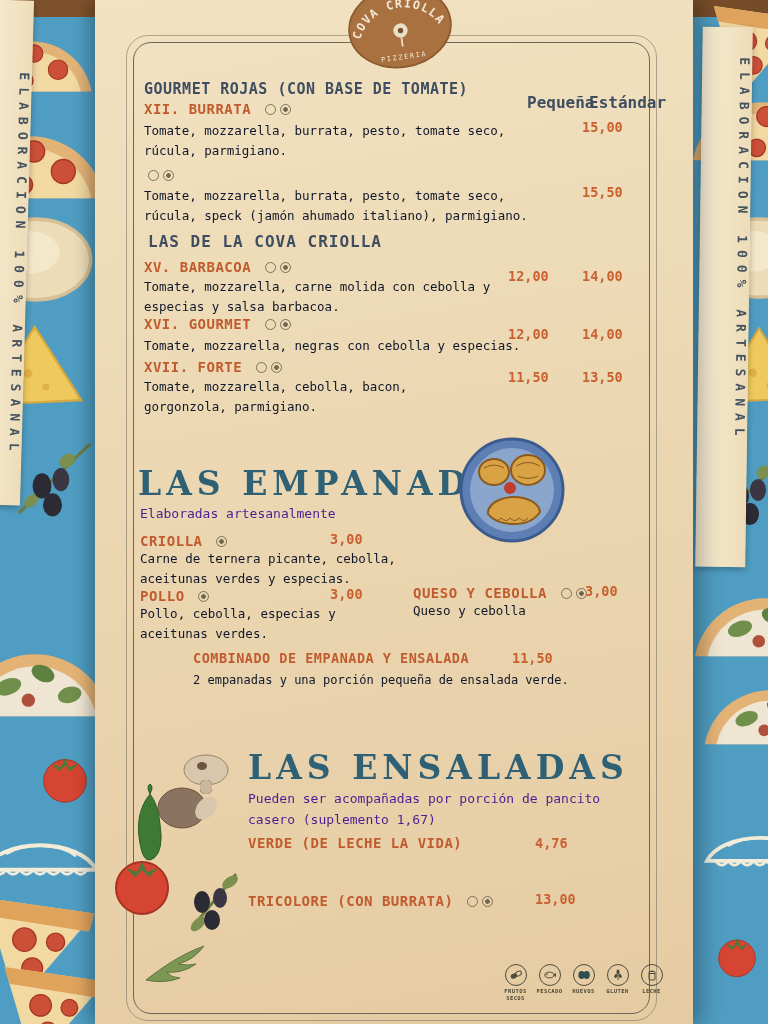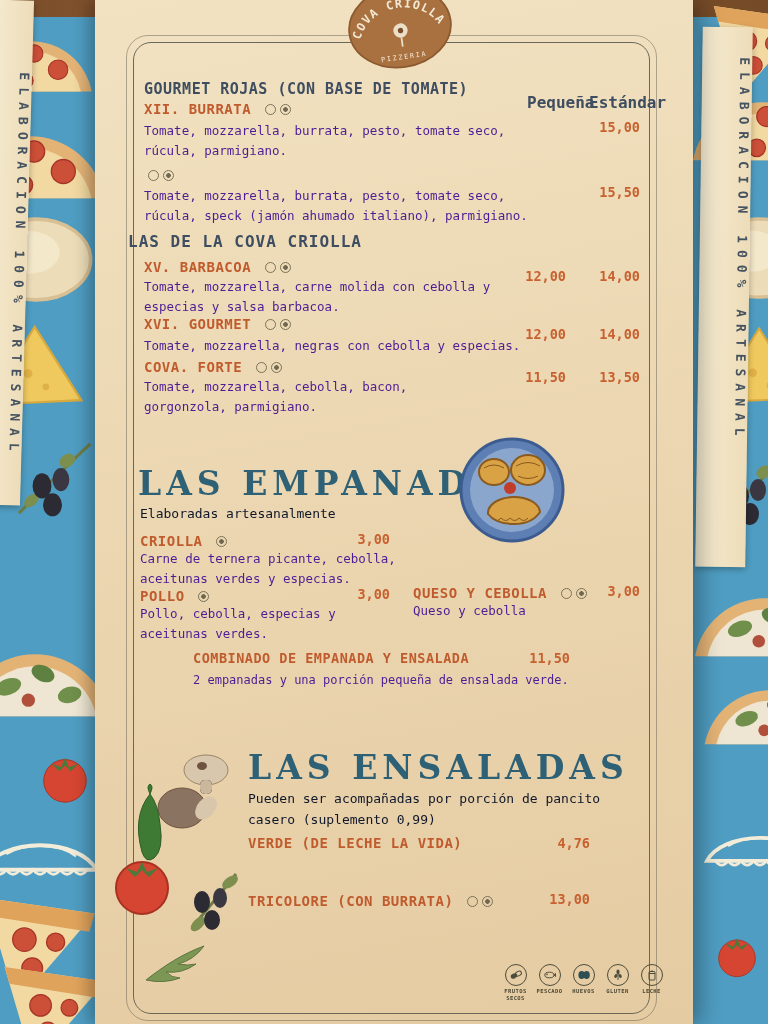--- a/index.html
+++ b/index.html
@@ -20,26 +20,26 @@
   .border-outer{position:absolute;left:126px;top:35px;width:529px;height:984px;
         border:1px solid rgba(104,99,85,.5);border-radius:22px;z-index:5;}
   .border-inner{position:absolute;left:133px;top:42px;width:515px;height:970px;
         border:1.5px solid #6b675a;border-radius:18px;z-index:5;}
   .logo{position:absolute;left:345px;top:-16px;width:110px;height:86px;z-index:6;transform:rotate(-8deg);}
   .abs{position:absolute;z-index:6;}
   .sec-head{font-weight:700;font-size:15px;letter-spacing:.5px;color:#3e4d60;}
   .sec-head2{font-weight:700;font-size:16px;letter-spacing:1px;color:#3e4d60;}
   .col-head{font-weight:700;font-size:16px;color:#3e4d60;}
   .item-name{font-weight:700;font-size:14px;letter-spacing:.5px;color:#c05b2e;}
-  .desc{font-size:12.5px;line-height:20px;color:#4c1d95;}
-  .price{font-weight:700;font-size:13.5px;color:#c9602f;text-align:right;}
+  .desc{font-size:12.5px;line-height:20px;color:#0f172a;}
+  .price{font-weight:700;font-size:13.5px;color:#c9602f;text-align:left;}
   .pricebox{position:absolute;z-index:6;width:58px;}
   .big-head{font-family:"DejaVu Serif",serif;font-weight:700;font-size:33px;
         letter-spacing:5px;color:#2e6175;}
-  .subtitle{font-size:13px;line-height:21px;color:#0f172a;}
+  .subtitle{font-size:13px;line-height:21px;color:#4c1d95;}
   .mini{width:11px;height:11px;border:1px solid #7a7258;border-radius:50%;
         display:inline-block;margin-left:4px;vertical-align:-1px;box-sizing:border-box;}
   .mini-a{background:radial-gradient(circle,#6f684f 0 2.5px,#b4a férfiak 0,transparent 3px),#a89d7c;}
   .mini-b{background:radial-gradient(circle,#6f684f 0 2px,transparent 2.6px);}
   .legend{position:absolute;left:502px;top:964px;display:flex;gap:7px;z-index:6;}
   .leg-col{width:27px;display:flex;flex-direction:column;align-items:center;}
   .leg-circle{width:22px;height:22px;border:1.6px solid #4e4c3a;border-radius:50%;
         display:flex;align-items:center;justify-content:center;box-sizing:border-box;}
   .leg-label{margin-top:2px;font-size:5.5px;line-height:6.5px;letter-spacing:.4px;
         color:#4e4a35;text-align:center;font-weight:700;}
@@ -154,40 +154,40 @@
   </div>
   <div class="pricebox price" style="left:582px;top:119px">15,00</div>
   <div class="abs desc" style="left:144px;top:121px;width:400px">Tomate, mozzarella, burrata, pesto, tomate seco, rúcula, parmigiano.</div>
 
   <div class="abs" style="left:144px;top:165px">
     <span class="mini mini-a"></span><span class="mini mini-b"></span>
   </div>
   <div class="pricebox price" style="left:582px;top:184px">15,50</div>
   <div class="abs desc" style="left:144px;top:186px;width:400px">Tomate, mozzarella, burrata, pesto, tomate seco, rúcula, speck (jamón ahumado italiano), parmigiano.</div>
 
-  <div class="abs sec-head2" style="left:128px;top:232px">LAS DE LA COVA CRIOLLA</div>
+  <div class="abs sec-head2" style="left:148px;top:232px">LAS DE LA COVA CRIOLLA</div>
 
   <div class="abs" style="left:144px;top:257px">
     <span class="item-name">XV. BARBACOA</span>
     <span class="mini mini-a"></span><span class="mini mini-b"></span>
   </div>
   <div class="pricebox price" style="left:508px;top:268px">12,00</div>
   <div class="pricebox price" style="left:582px;top:268px">14,00</div>
   <div class="abs desc" style="left:144px;top:277px;width:380px">Tomate, mozzarella, carne molida con cebolla y especias y salsa barbacoa.</div>
 
   <div class="abs" style="left:144px;top:314px">
     <span class="item-name">XVI. GOURMET</span>
     <span class="mini mini-a"></span><span class="mini mini-b"></span>
   </div>
   <div class="pricebox price" style="left:508px;top:326px">12,00</div>
   <div class="pricebox price" style="left:582px;top:326px">14,00</div>
   <div class="abs desc" style="left:144px;top:336px;width:390px">Tomate, mozzarella, negras con cebolla y especias.</div>
 
   <div class="abs" style="left:144px;top:357px">
-    <span class="item-name">COVA. FORTE</span>
+    <span class="item-name">XVII. FORTE</span>
     <span class="mini mini-a"></span><span class="mini mini-b"></span>
   </div>
   <div class="pricebox price" style="left:508px;top:369px">11,50</div>
   <div class="pricebox price" style="left:582px;top:369px">13,50</div>
   <div class="abs desc" style="left:144px;top:377px;width:300px">Tomate, mozzarella, cebolla, bacon, gorgonzola, parmigiano.</div>
 
   <div class="abs big-head" style="left:138px;top:464px">LAS EMPANADAS</div>
   <div class="abs subtitle" style="left:140px;top:503px">Elaboradas artesanalmente</div>
 
   <svg class="abs" style="left:458px;top:436px" width="108" height="108" viewBox="0 0 108 108">
@@ -221,21 +221,21 @@
     <span class="mini mini-a"></span><span class="mini mini-b"></span>
   </div>
   <div class="pricebox price" style="left:585px;top:583px;width:55px">3,00</div>
   <div class="abs desc" style="left:413px;top:601px">Queso y cebolla</div>
 
   <div class="abs item-name" style="left:193px;top:650px;font-size:13.5px">COMBINADO DE EMPANADA Y ENSALADA</div>
   <div class="pricebox price" style="left:512px;top:650px">11,50</div>
   <div class="abs desc" style="left:193px;top:670px;font-size:12px">2 empanadas y una porción pequeña de ensalada verde.</div>
 
   <div class="abs big-head" style="left:248px;top:748px">LAS ENSALADAS</div>
-  <div class="abs subtitle" style="left:248px;top:788px;width:370px">Pueden ser acompañadas por porción de pancito casero (suplemento 0,99)</div>
+  <div class="abs subtitle" style="left:248px;top:788px;width:370px">Pueden ser acompañadas por porción de pancito casero (suplemento 1,67)</div>
 
   <svg class="abs" style="left:106px;top:742px" width="155" height="245" viewBox="0 0 155 245">
     <ellipse cx="100" cy="28" rx="22" ry="15" fill="#d8c7ac" stroke="#9a8466"></ellipse>
     <rect x="94" y="38" width="12" height="14" rx="5" fill="#cbb folly"></rect>
     <rect x="94" y="38" width="12" height="14" rx="5" fill="#cbb79c"></rect>
     <ellipse cx="96" cy="24" rx="5" ry="4" fill="#6e5440"></ellipse>
     <ellipse cx="76" cy="66" rx="24" ry="20" fill="#8a7360" stroke="#6e5440"></ellipse>
     <ellipse cx="100" cy="66" rx="9" ry="13" fill="#d8c7ac" transform="rotate(40 100 66)"></ellipse>
     <path d="M44 52 q-18 22 -8 58 q4 12 12 6 q10 -8 6 -34 q-2 -20 -10 -30 q4 -8 0 -10 q-4 2 0 10 Z" fill="#3f7a35" stroke="#2e5c26"></path>
     <circle cx="36" cy="146" r="26" fill="#d64531" stroke="#a83222" stroke-width="2"></circle>

